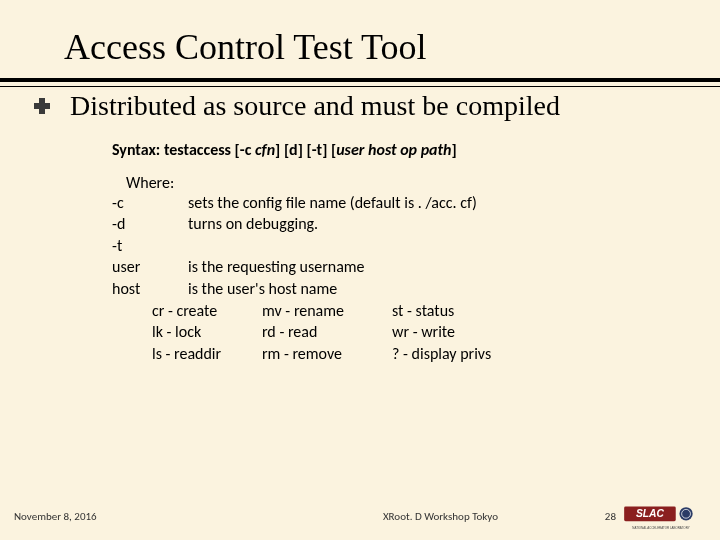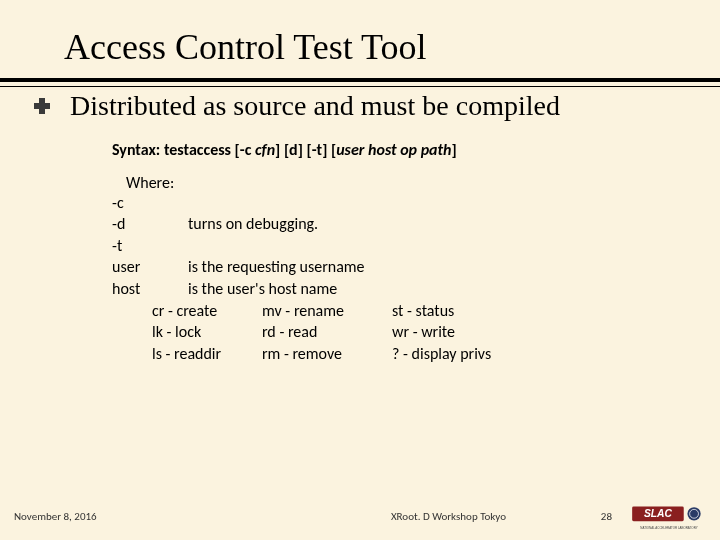--- a/index.html
+++ b/index.html
@@ -87,33 +87,33 @@
     line-height: 1.35;
   }
   .ops-row { display: flex; }
   .ops-row span { display: inline-block; }
   .op-c1 { width: 110px; }
   .op-c2 { width: 130px; }
   .op-c3 { }
   .ital { font-style: italic; }
   .footer {
     position: absolute;
-    left: 0; right: 0; bottom: 10px;
+    left: 0; right: 8px; bottom: 10px;
     display: flex;
     align-items: center;
     font-family: Calibri, Arial, sans-serif;
     font-size: 11px;
     color: #333;
     padding: 0 14px;
   }
   .footer .date { width: 200px; }
   .footer .center { flex: 1; text-align: right; }
   .footer .right {
     width: 200px; text-align: right;
-    display: flex; align-items: center; justify-content: flex-end; gap: 20px;
+    display: flex; align-items: center; justify-content: flex-end; gap: 8px;
   }
   .slac-logo {
     width: 74px; height: 28px;
     display: inline-block;
   }
 </style>
 </head>
 <body>
 
 <div class="slide">
@@ -132,20 +132,21 @@
   <div class="syntax-block">
     <div class="syntax-line">
       <span>Syntax: testaccess [-c </span><span class="ital">cfn</span><span>] [d] [-t] [</span><span class="ital">user host op path</span><span>]</span>
     </div>
 
     <div class="where-label">Where:</div>
 
     <div class="opts">
       <div class="opt-row">
         <span class="opt-flag">-c</span>
+        <span class="opt-desc">sets the config file name (default is . /acc. cf)</span>
       </div>
       <div class="opt-row">
         <span class="opt-flag">-d</span>
         <span class="opt-desc">turns on debugging.</span>
       </div>
       <div class="opt-row">
         <span class="opt-flag">-t</span>
       </div>
       <div class="opt-row">
         <span class="opt-flag">user</span>

